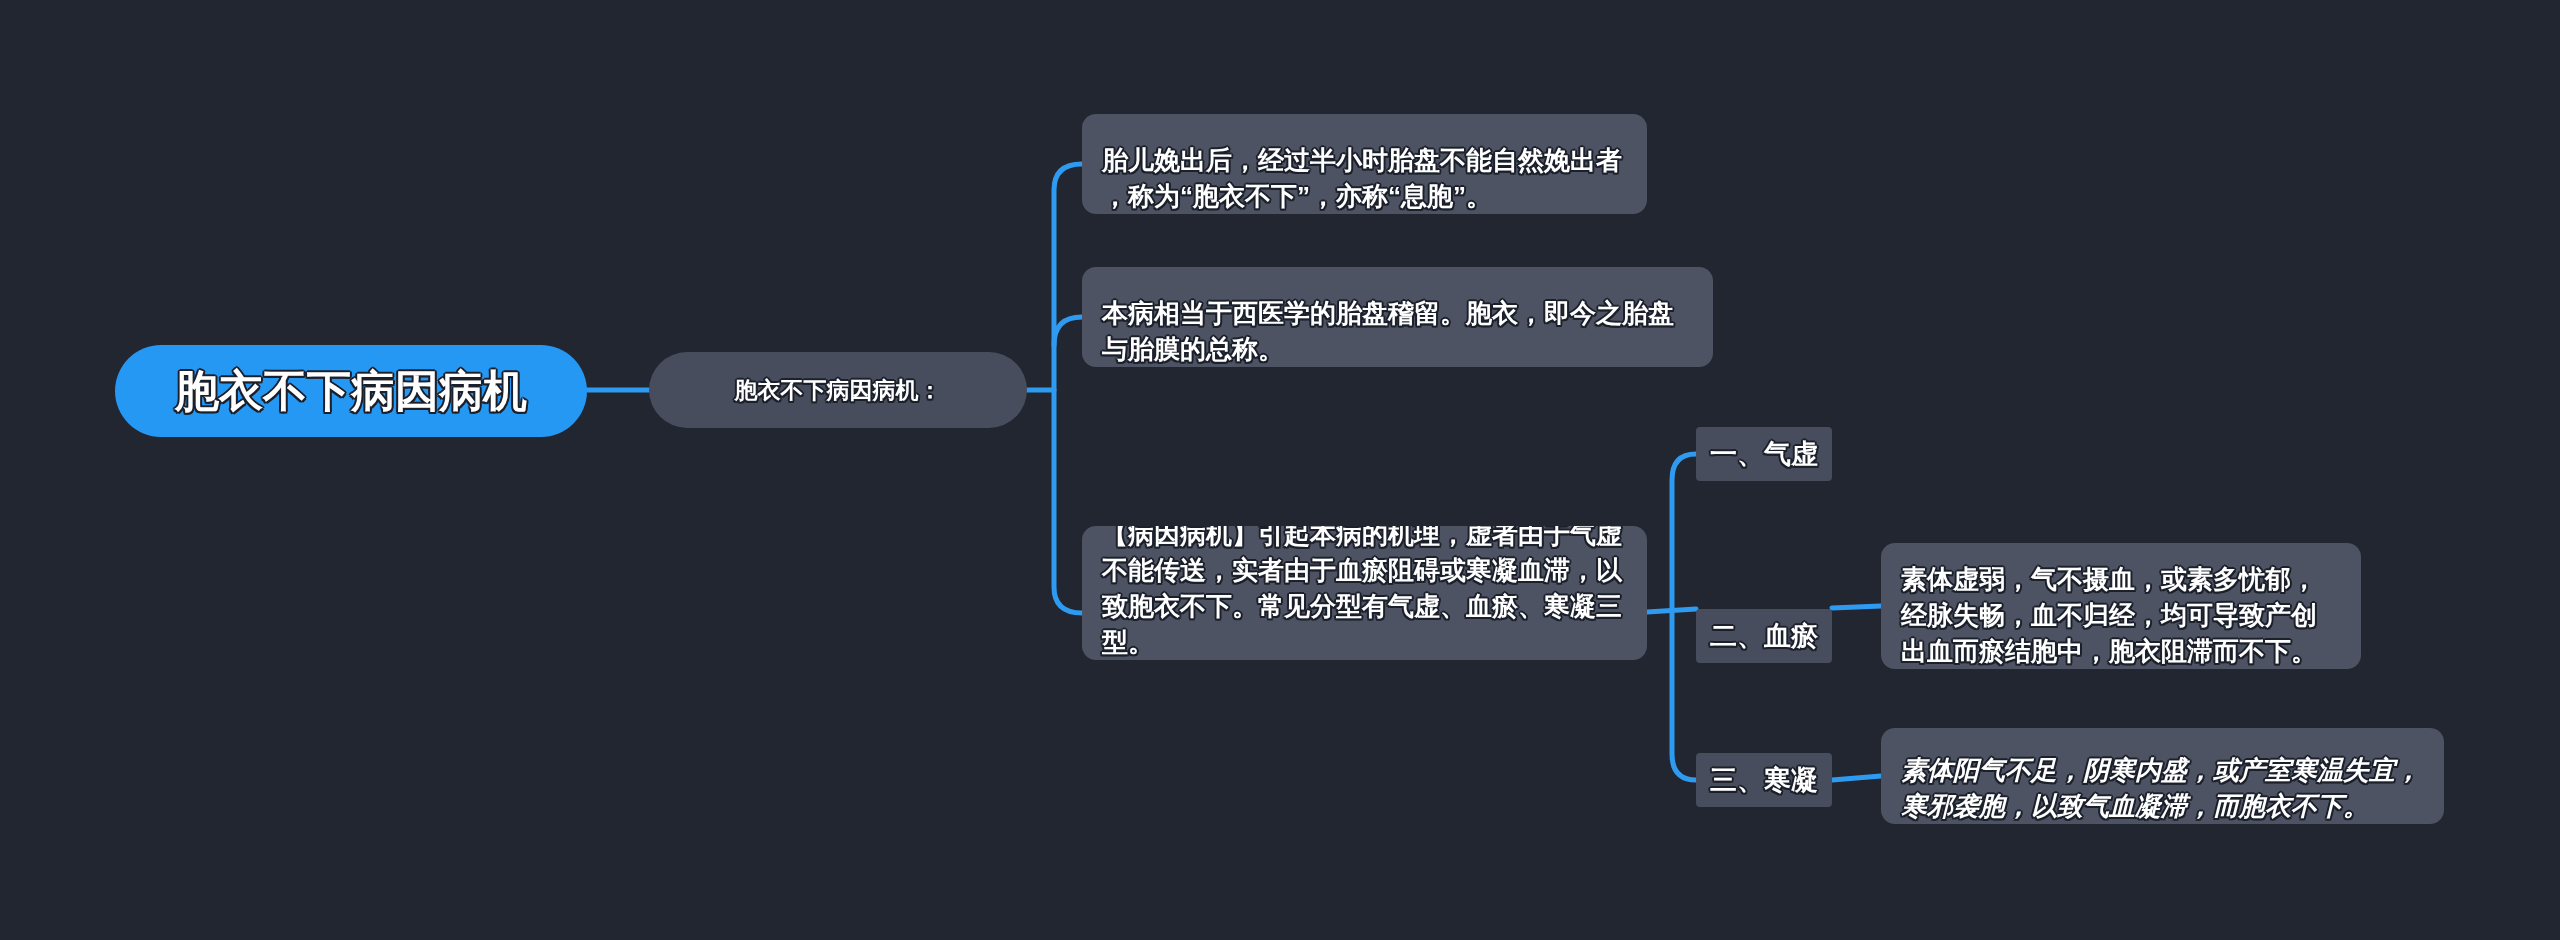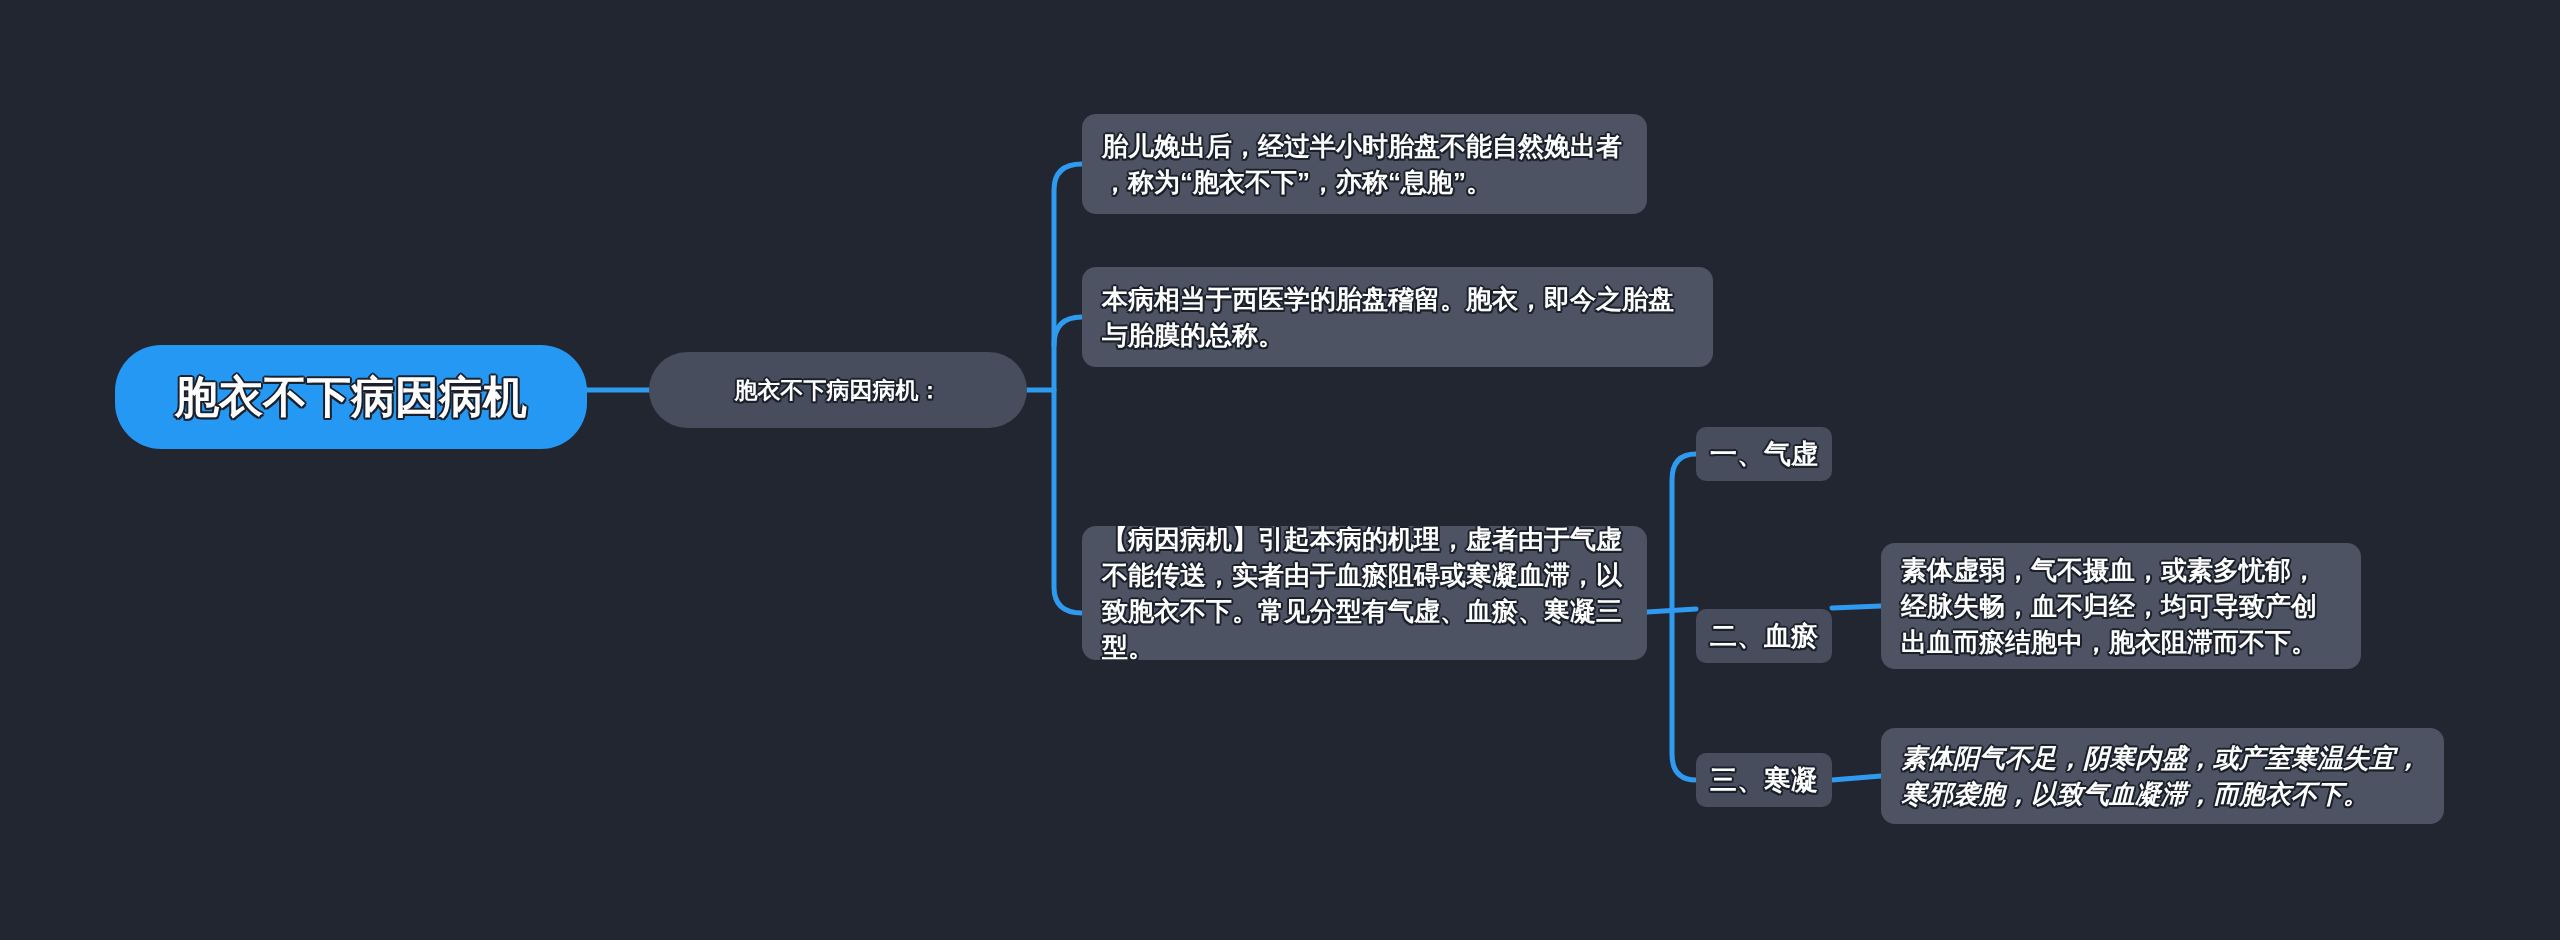--- a/index.html
+++ b/index.html
@@ -53,52 +53,53 @@
     border-radius: 46px;
     font-size: 44px;
   }
   .node.topic {
     background: var(--node-bg);
     border-radius: 38px;
     font-size: 23px;
   }
   .node.type {
     background: var(--node-bg);
-    border-radius: 10px;
+    border-radius: 4px;
     font-size: 27px;
     justify-content: center;
   }
   .box {
     background: var(--box-bg);
     border-radius: 14px;
     font-size: 26px;
     line-height: 36px;
     padding: 0 20px;
     text-align: left;
     word-break: break-all;
     line-break: anywhere;
+    align-items: flex-end;
   }
 </style>
 </head>
 <body>
 
 <div class="canvas">
 
   <svg class="links" viewBox="0 0 2560 940" aria-hidden="true">
     <path class="link" d="M 587 390 H 649"></path>
     <path class="link" d="M 1027 390 H 1054"></path>
     <path class="link" d="M 1082 164 Q 1054 164 1054 190 L 1054 587 Q 1054 613 1082 613"></path>
     <path class="link" d="M 1082 317 Q 1054 317 1054 345"></path>
     <path class="link" d="M 1647 612 L 1696 609"></path>
     <path class="link" d="M 1696 454 Q 1672 454 1672 480 L 1672 754 Q 1672 780 1696 780"></path>
     <path class="link" d="M 1832 608 L 1881 606"></path>
     <path class="link" d="M 1832 780 L 1881 776"></path>
   </svg>
 
-  <div class="node root outlined" style="left:115px; top:345px; width:472px; height:104px;">
+  <div class="node root outlined" style="left:115px; top:345px; width:472px; height:92px;">
     <span>胞衣不下病因病机</span>
   </div>
 
   <div class="node topic outlined" style="left:649px; top:352px; width:378px; height:76px;">
     <span>胞衣不下病因病机：</span>
   </div>
 
   <div class="box outlined" style="left:1082px; top:114px; width:565px; height:100px;">
     <span>胎儿娩出后，经过半小时胎盘不能自然娩出者，称为“胞衣不下”，亦称“息胞”。</span>
   </div>

